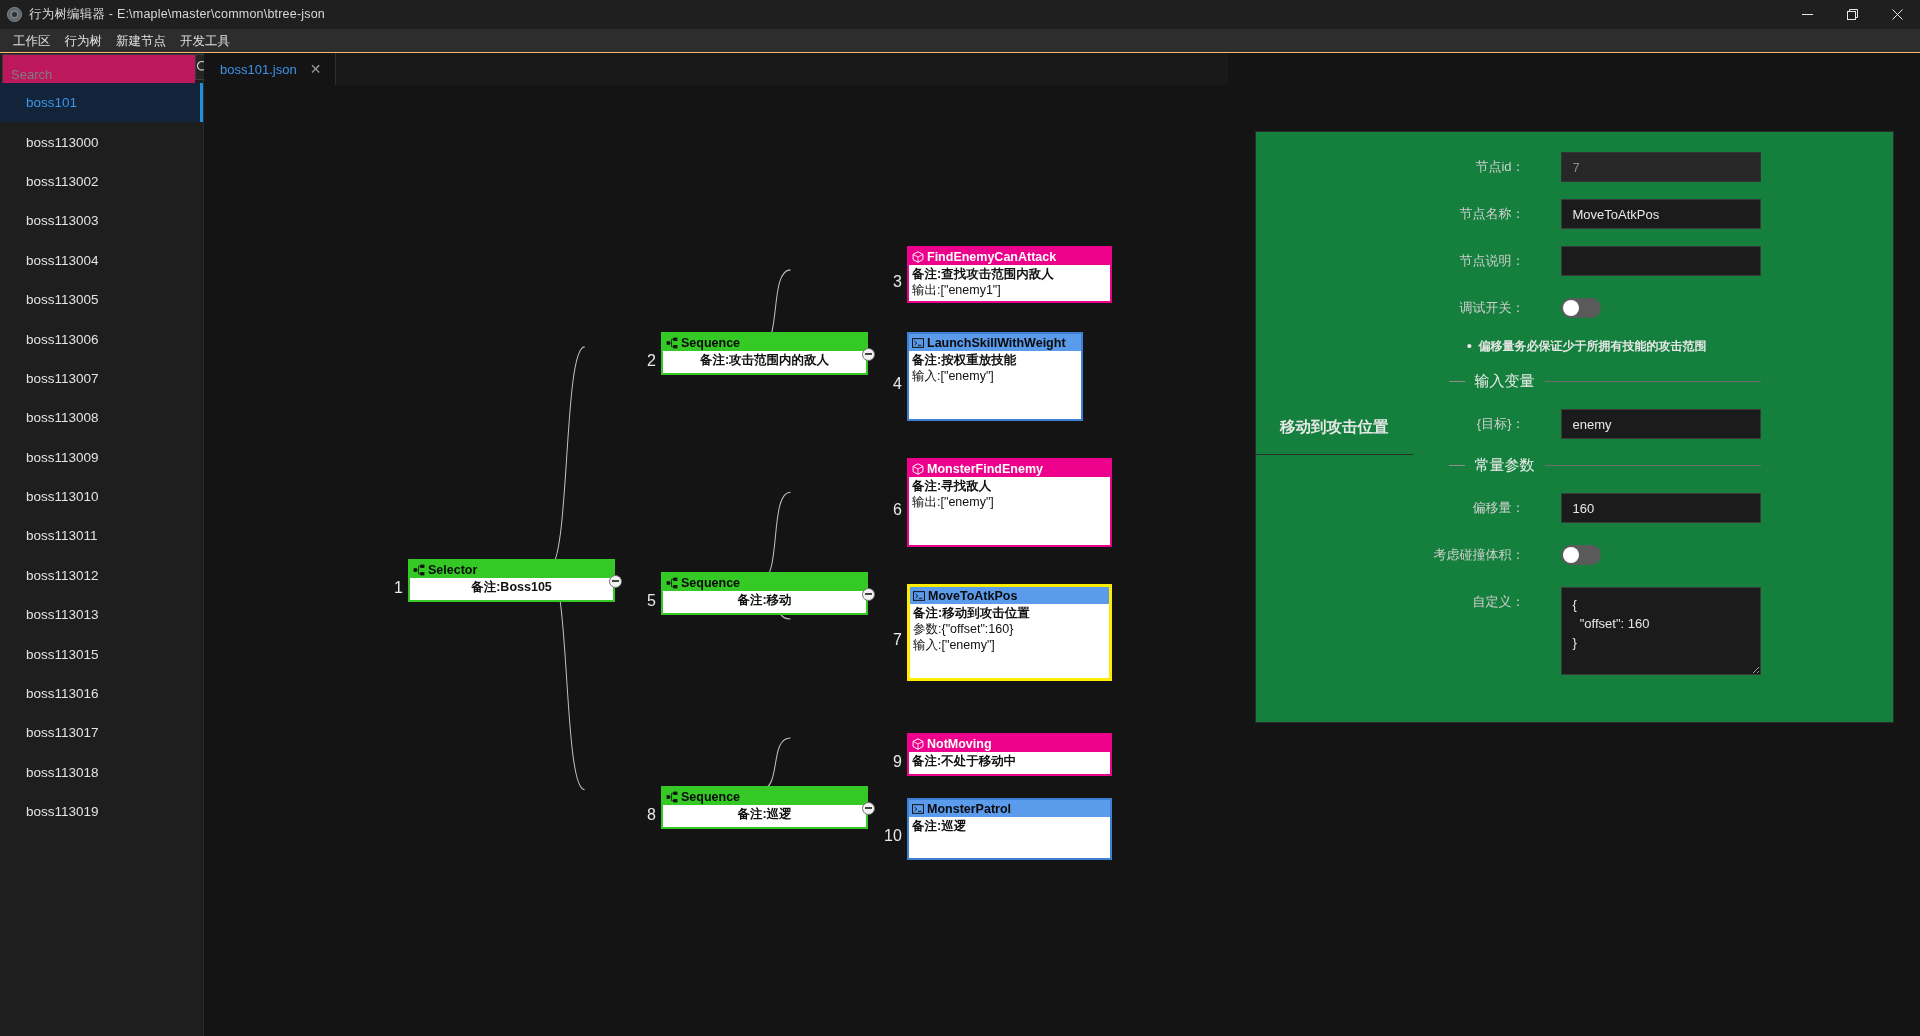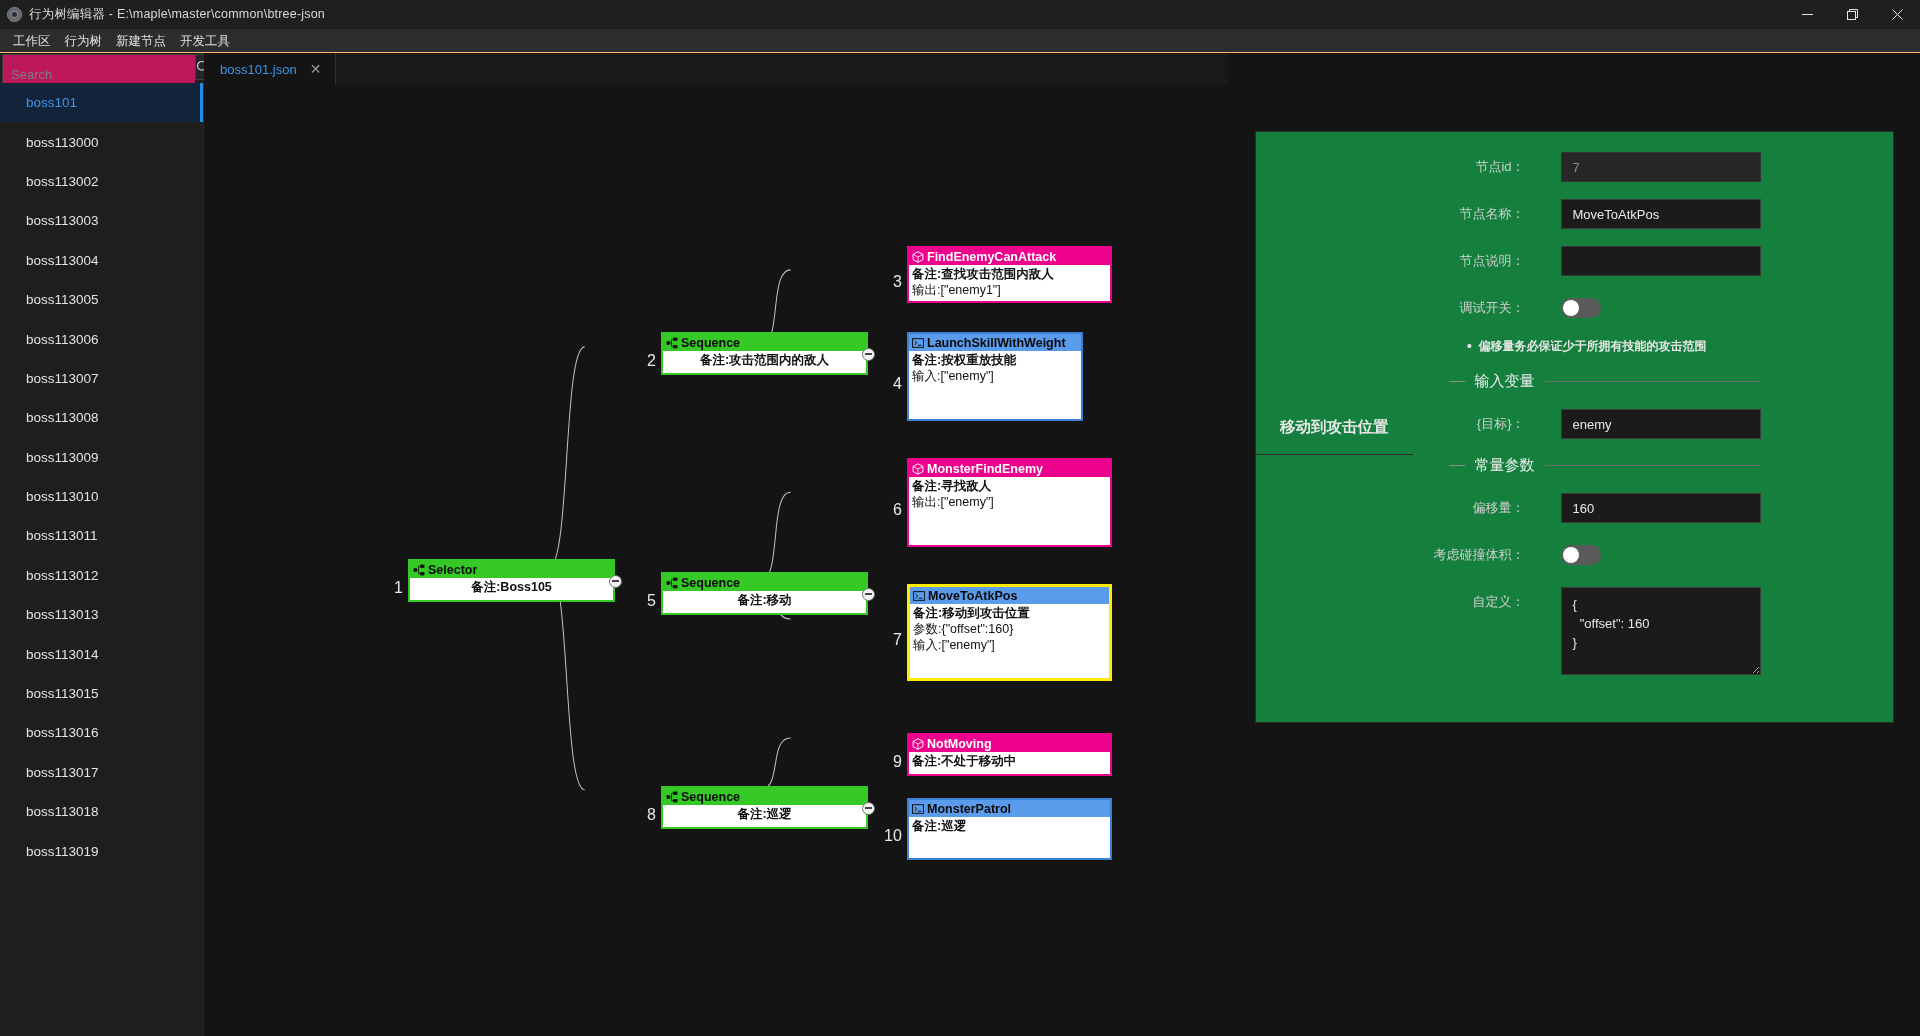--- a/index.html
+++ b/index.html
@@ -275,23 +275,20 @@
           <div class="file-item">
             <span>boss113011</span>
           </div>
           <div class="file-item">
             <span>boss113012</span>
           </div>
           <div class="file-item">
             <span>boss113013</span>
           </div>
           <div class="file-item">
-            <span>boss113014</span>
-          </div>
-          <div class="file-item">
             <span>boss113015</span>
           </div>
           <div class="file-item">
             <span>boss113016</span>
           </div>
           <div class="file-item">
             <span>boss113017</span>
           </div>
           <div class="file-item">
             <span>boss113018</span>

